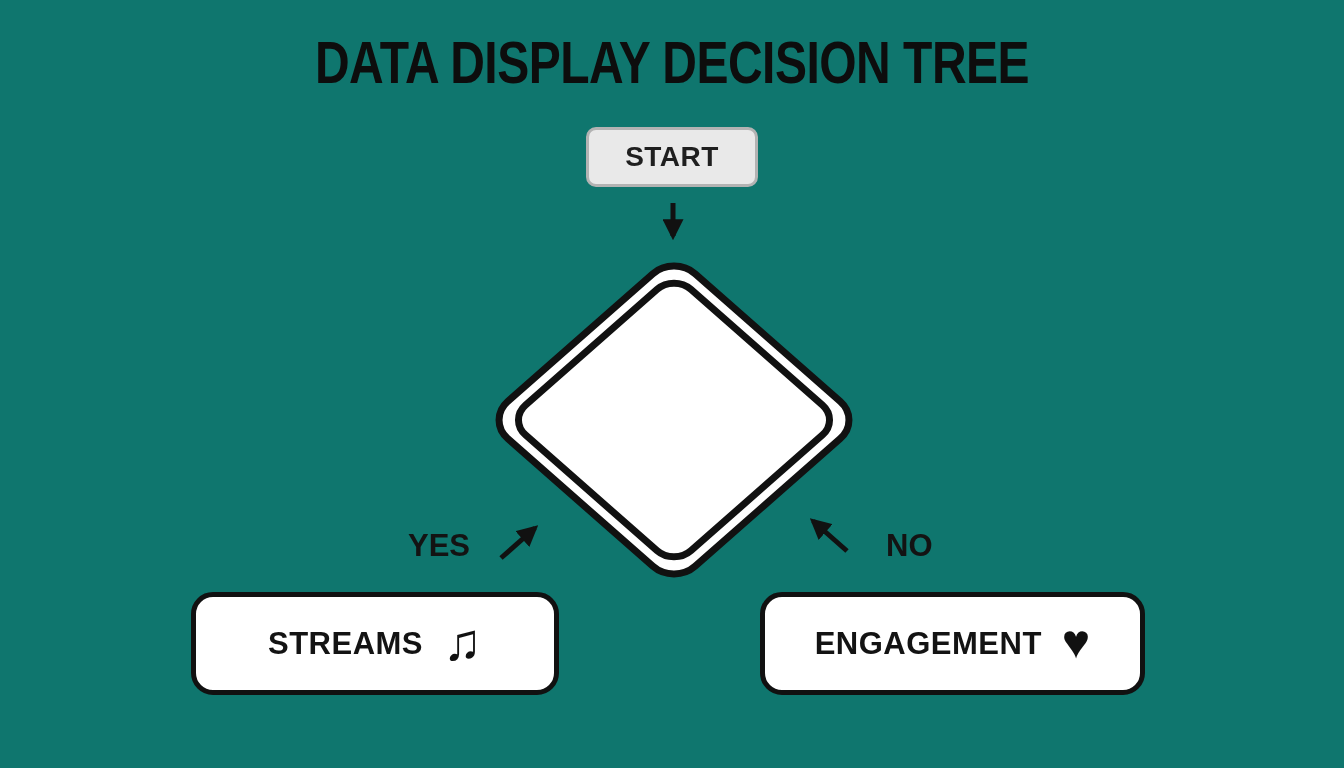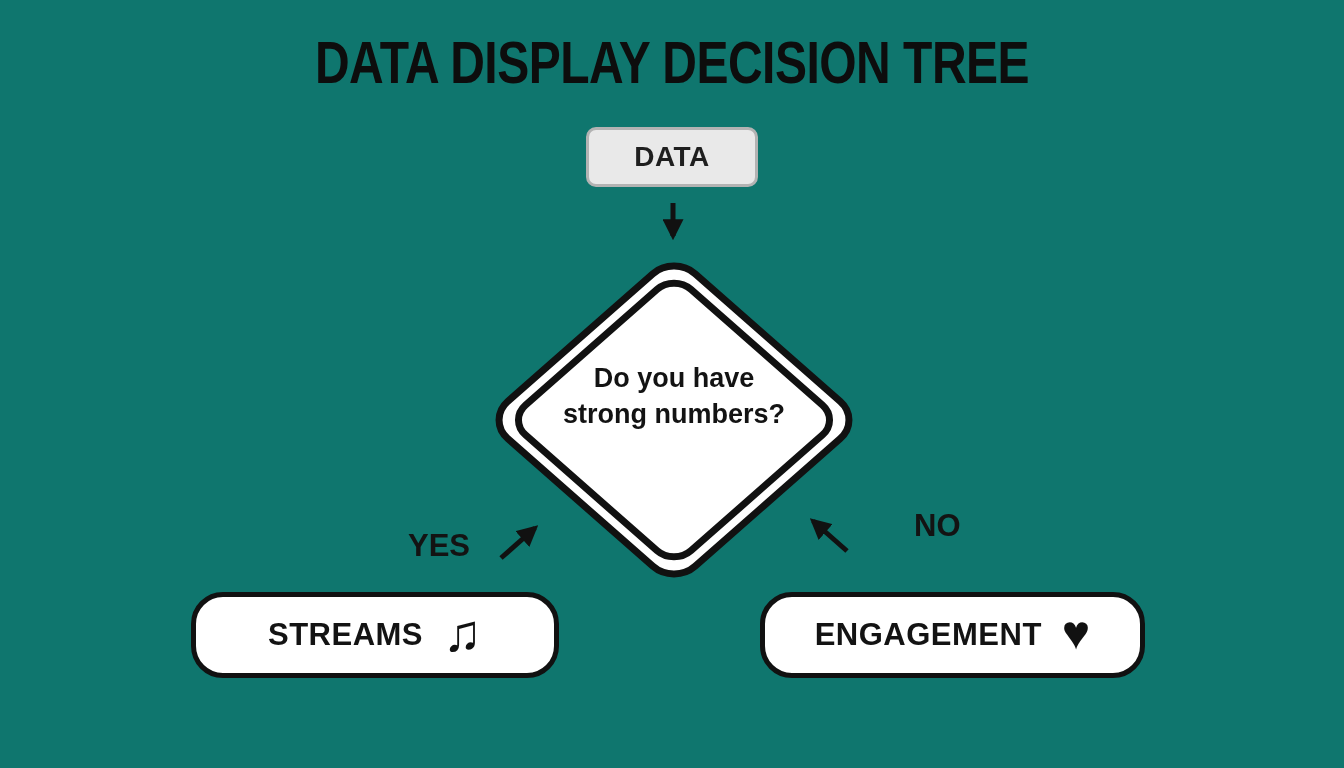--- a/index.html
+++ b/index.html
@@ -63,28 +63,28 @@
     color: #131313;
     line-height: 1.33;
   }
   .branch-label {
     position: absolute;
     font-size: 31px;
     font-weight: bold;
     color: #131313;
   }
   .branch-label.yes { left: 408px; top: 528px; }
-  .branch-label.no  { left: 886px; top: 508px; margin-left: 28px; }
+  .branch-label.no  { left: 886px; top: 528px; }
   .outcome-box {
     position: absolute;
     top: 592px;
-    height: 86px;
+    height: 103px;
     background: #ffffff;
     border: 5px solid #111111;
-    border-radius: 32px;
+    border-radius: 22px;
     box-sizing: border-box;
     display: flex;
     align-items: center;
     justify-content: center;
     gap: 20px;
   }
   .outcome-box.streams    { left: 191px; width: 368px; }
   .outcome-box.engagement { left: 760px; width: 385px; text-align: right; }
   .outcome-label {
     font-size: 31px;
@@ -120,24 +120,23 @@
       <rect x="-132.5" y="-132.5" width="265" height="265" rx="30" ry="30" fill="#ffffff" stroke="#111111" stroke-width="7" vector-effect="non-scaling-stroke"></rect>
       <rect x="-117" y="-117" width="234" height="234" rx="24" ry="24" fill="none" stroke="#111111" stroke-width="7" vector-effect="non-scaling-stroke"></rect>
     </g>
 
     <line x1="501" y1="558" x2="535" y2="528" stroke="#111111" stroke-width="5" marker-end="url(#arrowhead)"></line>
 
     <line x1="847" y1="551" x2="813" y2="521" stroke="#111111" stroke-width="5" marker-end="url(#arrowhead)"></line>
   </svg>
 
   <div class="start-node">
-    <span>DATA</span>
+    <span>START</span>
   </div>
 
-  <div class="question">Do you have strong numbers?</div>
 
   <div class="branch-label yes">YES</div>
 
   <div class="branch-label no">NO</div>
 
   <div class="outcome-box streams">
     <span class="outcome-label">STREAMS</span>
     <span class="outcome-icon">♫</span>
   </div>
 

